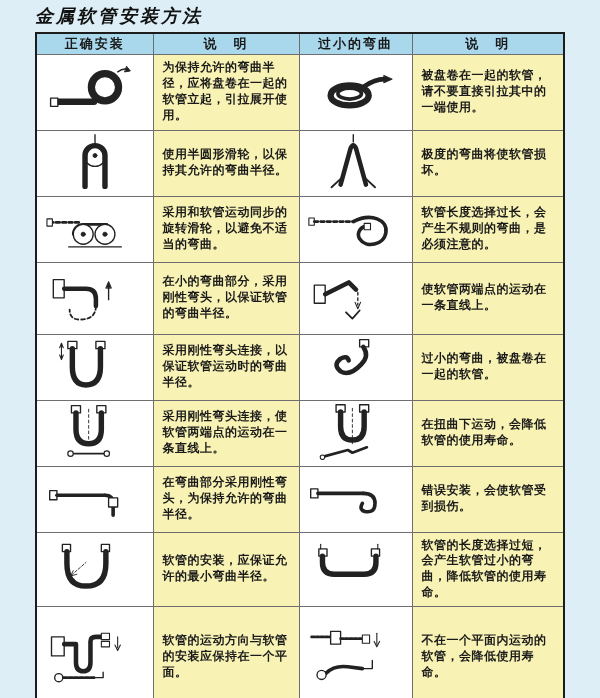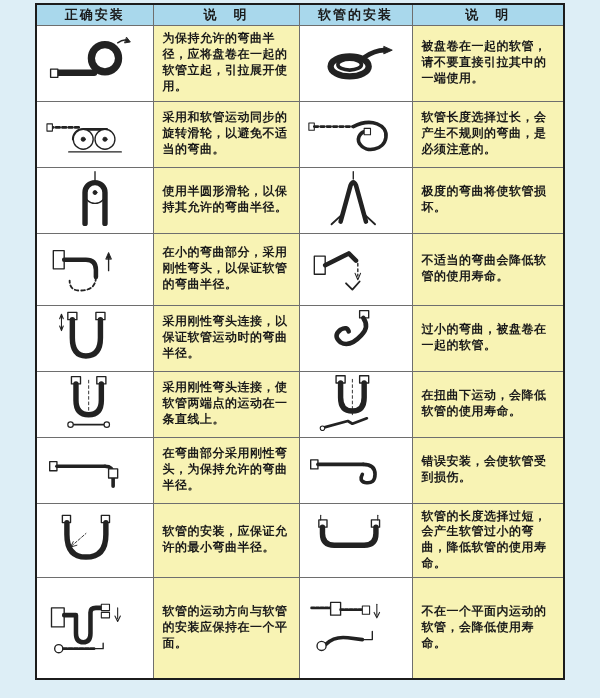--- a/index.html
+++ b/index.html
@@ -38,32 +38,33 @@
   tbody tr:nth-child(4){height:72px;}
   tbody tr:nth-child(9){height:102px;}
   .icon{display:inline-block;line-height:0;}
   .icon svg{display:block;}
   .icon svg *{stroke:#222;}
 </style>
 </head>
 <body>
 
 <div class="page">
+  <div class="title">金属软管安装方法</div>
   <table class="grid">
     <colgroup>
       <col style="width:117px">
         <col style="width:146px">
         <col style="width:113px">
         <col style="width:152px">
     </colgroup>
     <thead>
       <tr>
         <th>正确安装</th>
         <th>说　明</th>
-        <th>软管的安装</th>
+        <th>过小的弯曲</th>
         <th>说　明</th>
       </tr>
     </thead>
     <tbody id="table-body">
         <tr>
           <td class="img-cell"><span class="icon"><svg width="100" height="58" viewBox="0 0 110 64" fill="none" stroke-linecap="round" stroke-linejoin="round">
    <circle cx="66" cy="29" r="15" stroke-width="8"></circle>
    <path d="M13 45 H54" stroke-width="7"></path>
    <rect x="6" y="41" width="8" height="9" fill="#fff" stroke-width="1.5"></rect>
    <path d="M80 12 q7 -5 12 -2" stroke-width="1.5"></path>
@@ -73,20 +74,40 @@
             <div>为保持允许的弯曲半径，应将盘卷在一起的软管立起，引拉展开使用。</div>
           </td>
           <td class="img-cell"><span class="icon"><svg width="100" height="58" viewBox="0 0 110 64" fill="none" stroke-linecap="round" stroke-linejoin="round">
    <ellipse cx="48" cy="38" rx="21" ry="11" stroke-width="7"></ellipse>
    <ellipse cx="48" cy="36" rx="13" ry="6" stroke-width="4"></ellipse>
    <path d="M64 28 Q76 20 86 20" stroke-width="5"></path>
    <path d="M86 16 l9 4 -9 4 z" fill="#222" stroke-width="1"></path>
   </svg></span></td>
           <td class="desc-cell">
             <div>被盘卷在一起的软管，请不要直接引拉其中的一端使用。</div>
+          </td>
+        </tr>
+        <tr>
+          <td class="img-cell"><span class="icon"><svg width="100" height="58" viewBox="0 0 110 64" fill="none" stroke-linecap="round" stroke-linejoin="round">
+   <line x1="55" y1="3" x2="55" y2="12" stroke-width="1.5"></line>
+   <circle cx="55" cy="26" r="12" fill="#fff" stroke-width="1.5"></circle>
+   <circle cx="55" cy="26" r="2.2" fill="#222" stroke-width="1"></circle>
+   <path d="M44 60 V26 A11 11 0 0 1 66 26 V60" stroke-width="6"></path>
+  </svg></span></td>
+          <td class="desc-cell">
+            <div>使用半圆形滑轮，以保持其允许的弯曲半径。</div>
+          </td>
+          <td class="img-cell"><span class="icon"><svg width="100" height="58" viewBox="0 0 110 64" fill="none" stroke-linecap="round" stroke-linejoin="round">
+   <line x1="52" y1="3" x2="52" y2="11" stroke-width="1.5"></line>
+   <path d="M38 58 L49 18 Q52 11 55 18 L66 58" stroke-width="5"></path>
+   <line x1="28" y1="61" x2="41" y2="49" stroke-width="2"></line>
+   <line x1="76" y1="61" x2="63" y2="49" stroke-width="2"></line>
+  </svg></span></td>
+          <td class="desc-cell">
+            <div>极度的弯曲将使软管损坏。</div>
           </td>
         </tr>
         <tr>
           <td class="img-cell"><span class="icon"><svg width="100" height="58" viewBox="0 0 110 64" fill="none" stroke-linecap="round" stroke-linejoin="round">
    <line x1="5" y1="27" x2="40" y2="27" stroke-width="3" stroke-dasharray="4 3"></line>
    <rect x="2" y="23" width="6" height="8" fill="#fff" stroke-width="1.2"></rect>
    <path d="M31 40 A11 11 0 0 1 42 29 H68" stroke-width="3"></path>
    <circle cx="42" cy="40" r="11" fill="#fff" stroke-width="1.5"></circle>
    <circle cx="66" cy="40" r="11" fill="#fff" stroke-width="1.5"></circle>
    <circle cx="42" cy="40" r="2.3" fill="#222" stroke-width="1"></circle>
@@ -101,58 +122,38 @@
    <line x1="9" y1="26" x2="52" y2="26" stroke-width="3" stroke-dasharray="4 3"></line>
    <path d="M52 26 C72 16 90 24 88 38 C86 52 66 56 59 45 C55 38 61 30 68 32" stroke-width="4"></path>
    <rect x="64" y="28" width="7" height="7" fill="#fff" stroke-width="1.2"></rect>
   </svg></span></td>
           <td class="desc-cell">
             <div>软管长度选择过长，会产生不规则的弯曲，是必须注意的。</div>
           </td>
         </tr>
         <tr>
           <td class="img-cell"><span class="icon"><svg width="100" height="58" viewBox="0 0 110 64" fill="none" stroke-linecap="round" stroke-linejoin="round">
-   <line x1="55" y1="3" x2="55" y2="12" stroke-width="1.5"></line>
-   <circle cx="55" cy="26" r="12" fill="#fff" stroke-width="1.5"></circle>
-   <circle cx="55" cy="26" r="2.2" fill="#222" stroke-width="1"></circle>
-   <path d="M44 60 V26 A11 11 0 0 1 66 26 V60" stroke-width="6"></path>
-  </svg></span></td>
-          <td class="desc-cell">
-            <div>使用半圆形滑轮，以保持其允许的弯曲半径。</div>
-          </td>
-          <td class="img-cell"><span class="icon"><svg width="100" height="58" viewBox="0 0 110 64" fill="none" stroke-linecap="round" stroke-linejoin="round">
-   <line x1="52" y1="3" x2="52" y2="11" stroke-width="1.5"></line>
-   <path d="M38 58 L49 18 Q52 11 55 18 L66 58" stroke-width="5"></path>
-   <line x1="28" y1="61" x2="41" y2="49" stroke-width="2"></line>
-   <line x1="76" y1="61" x2="63" y2="49" stroke-width="2"></line>
-  </svg></span></td>
-          <td class="desc-cell">
-            <div>极度的弯曲将使软管损坏。</div>
-          </td>
-        </tr>
-        <tr>
-          <td class="img-cell"><span class="icon"><svg width="100" height="58" viewBox="0 0 110 64" fill="none" stroke-linecap="round" stroke-linejoin="round">
    <rect x="9" y="14" width="12" height="20" fill="#fff" stroke-width="1.5"></rect>
    <path d="M21 24 H45 Q56 24 56 35 V43" stroke-width="5"></path>
    <path d="M56 43 Q56 58 38 58 Q27 58 27 47" stroke-width="2" stroke-dasharray="4 3"></path>
    <line x1="70" y1="36" x2="70" y2="20" stroke-width="1.5"></line>
    <path d="M67 23 l3 -7 3 7 z" fill="#222" stroke-width="1"></path>
   </svg></span></td>
           <td class="desc-cell">
             <div>在小的弯曲部分，采用刚性弯头，以保证软管的弯曲半径。</div>
           </td>
           <td class="img-cell"><span class="icon"><svg width="100" height="58" viewBox="0 0 110 64" fill="none" stroke-linecap="round" stroke-linejoin="round">
    <rect x="9" y="20" width="12" height="20" fill="#fff" stroke-width="1.5"></rect>
    <path d="M21 30 L47 17 L55 25" stroke-width="5"></path>
    <line x1="57" y1="28" x2="57" y2="42" stroke-width="1.5" stroke-dasharray="3 3"></line>
    <path d="M54 39 l3 7 3 -7" stroke-width="1.2"></path>
    <path d="M44 50 l7 7 8 -9" stroke-width="2"></path>
   </svg></span></td>
           <td class="desc-cell">
-            <div>不适当的弯曲会降低软管的使用寿命。</div>
+            <div>使软管两端点的运动在一条直线上。</div>
           </td>
         </tr>
         <tr>
           <td class="img-cell"><span class="icon"><svg width="100" height="58" viewBox="0 0 110 64" fill="none" stroke-linecap="round" stroke-linejoin="round">
    <rect x="25" y="6" width="10" height="8" fill="#fff" stroke-width="1.5"></rect>
    <rect x="56" y="6" width="10" height="8" fill="#fff" stroke-width="1.5"></rect>
    <path d="M30 14 V34 Q30 54 45 54 Q61 54 61 34 V14" stroke-width="6"></path>
    <path d="M18 10 v14" stroke-width="1.2"></path>
    <path d="M16 13 l2 -5 2 5 M16 21 l2 5 2 -5" stroke-width="1.2"></path>
   </svg></span></td>

